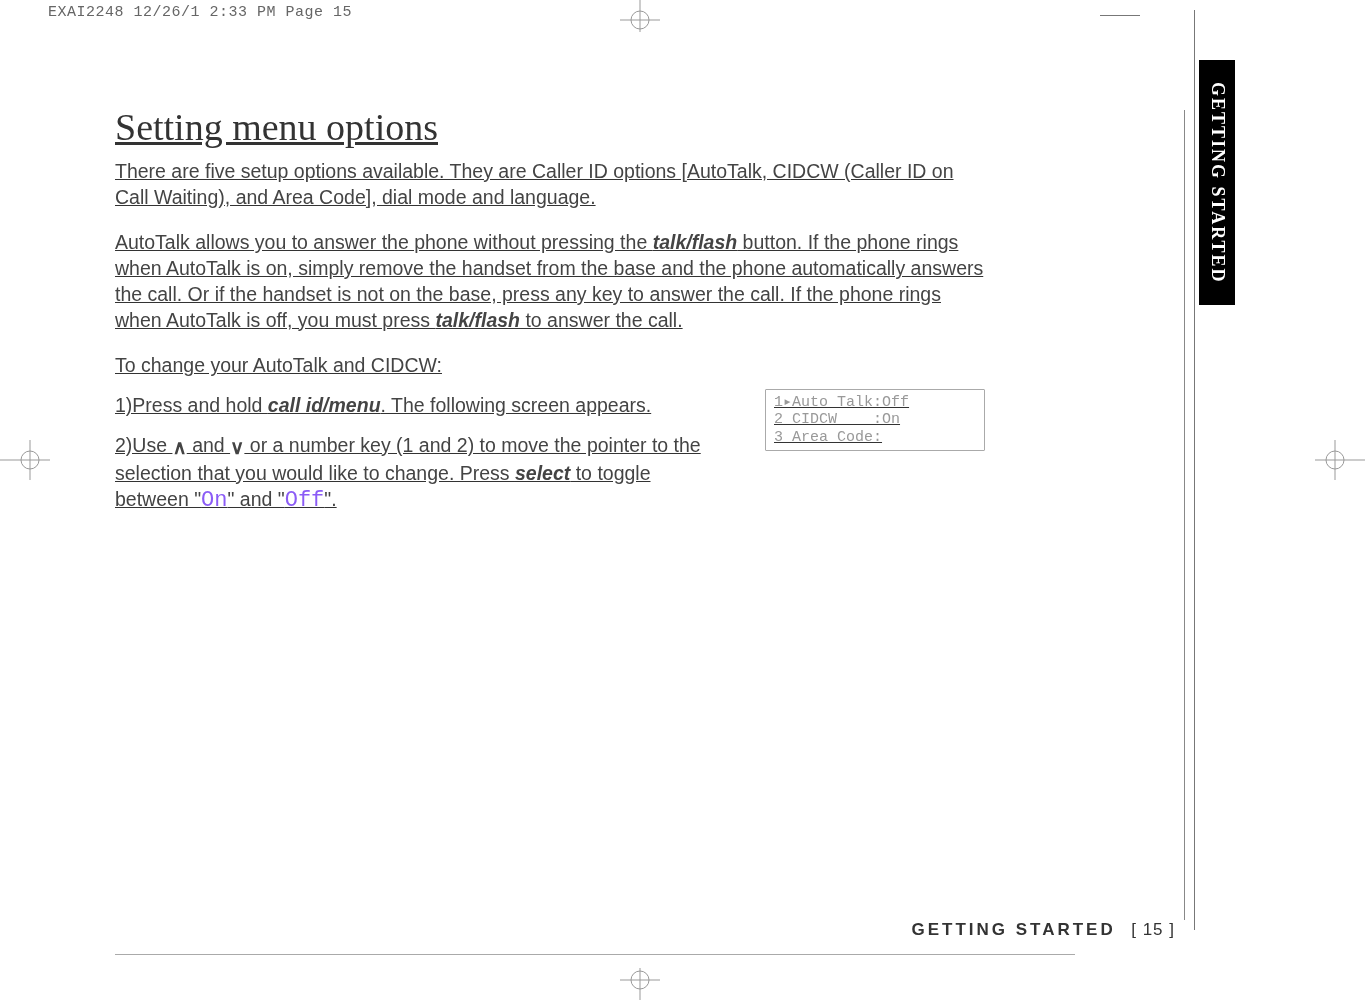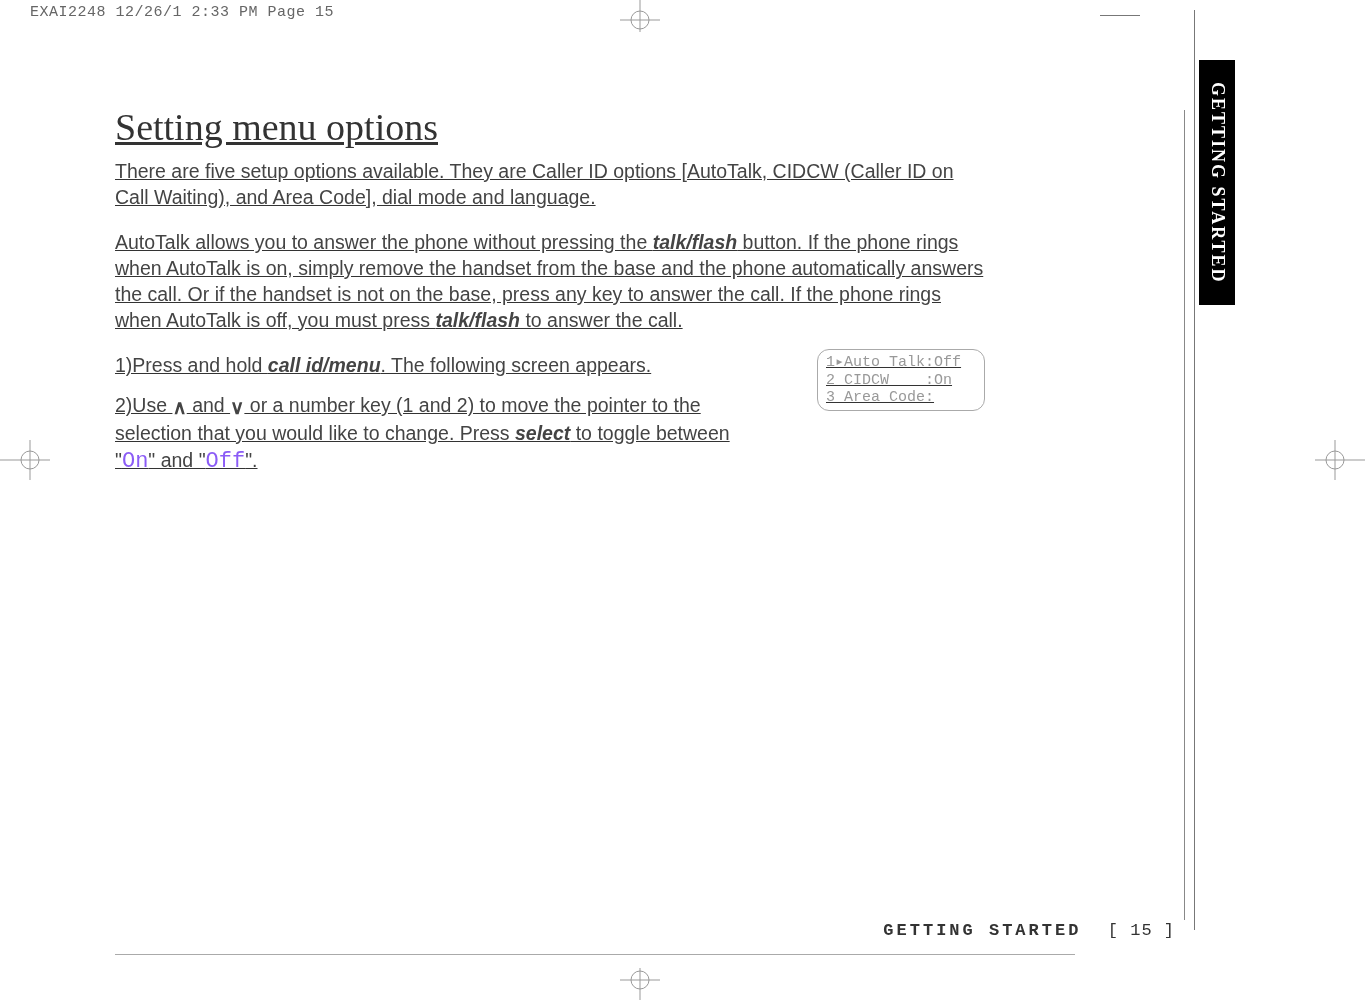--- a/index.html
+++ b/index.html
@@ -9,21 +9,21 @@
     height: 1000px;
     background: #fff;
     font-family: Georgia, 'Times New Roman', serif;
     color: #333;
     position: relative;
     overflow: hidden;
   }
   .print-header {
     position: absolute;
     top: 4px;
-    left: 30px;
+    left: 48px;
     font-family: "Courier New", monospace;
     font-size: 15px;
     color: #666;
     letter-spacing: 0.5px;
   }
   .top-reg {
     position: absolute;
     top: 0;
     left: 610px;
     width: 60px;
@@ -130,43 +130,43 @@
     color: #333;
   }
   .bolditalic { font-weight: bold; font-style: italic; margin-top: 36px; }
   .step { margin-bottom: 14px; }
   .step-wrap { display: flex; align-items: flex-start; gap: 44px; }
   .step-block { flex: 1; }
   .lcd {
     margin-left: 20px;
     margin-top: -4px;
     border: 1.5px solid #aaa;
-    border-radius: 12px;
+    border-radius: 1px;
     padding: 4px 8px 4px 8px;
     font-family: "Courier New", monospace;
     font-size: 15px;
     line-height: 1.15;
     color: #999;
     white-space: pre;
     letter-spacing: 0;
-    width: 168px;
+    width: 220px;
     box-sizing: border-box;
   }
   .chev {
     display: inline-block;
     font-family: sans-serif;
     font-weight: bold;
     vertical-align: -2px;
   }
   .mono { font-family: "Courier New", monospace; color: #8b5cf6; font-size: 22px; }
   .footer {
     position: absolute;
     bottom: 60px;
     right: 190px;
-    font-family: Liberation Mono, monospace;
+    font-family: Liberation Sans, sans-serif;
     font-size: 17px;
     letter-spacing: 3px;
     color: #333;
     font-weight: bold;
   }
   .footer .pg {
     letter-spacing: 1px;
     font-weight: normal;
   }
 </style>
@@ -207,20 +207,21 @@
   <h1>Setting menu options</h1>
 
   <div class="body-text">
     <p class="para">There are five setup options available. They are Caller ID options [AutoTalk, CIDCW (Caller ID on Call Waiting), and Area Code], dial mode and language.</p>
 
     <p class="para">
       <span>AutoTalk allows you to answer the phone without pressing the </span><span class="bolditalic">talk/flash</span><span> button. If the phone rings when AutoTalk is on, simply remove the handset from the base and the phone automatically answers the call. Or if the handset is not on the base, press any key to answer the call. If the phone rings when AutoTalk is off, you must press </span><span class="bolditalic">talk/flash</span><span> to answer the call.</span>
     </p>
 
 
+    <p class="para" style="margin-bottom:14px">To change your AutoTalk and CIDCW:</p>
 
     <div class="step-wrap">
       <div class="step-block">
         <div class="step">
           <span>1)Press and hold </span><span class="bolditalic">call id/menu</span><span>. The following screen appears.</span>
         </div>
         <div class="step">
           <span>2)Use </span><span class="chev">∧</span><span> and </span><span class="chev">∨</span><span> or a number key (1 and 2) to move the pointer to the selection that you would like to change. Press </span><span class="bolditalic">select</span><span> to toggle between "</span><span class="mono">On</span><span>" and "</span><span class="mono">Off</span><span>".</span>
         </div>
       </div>

